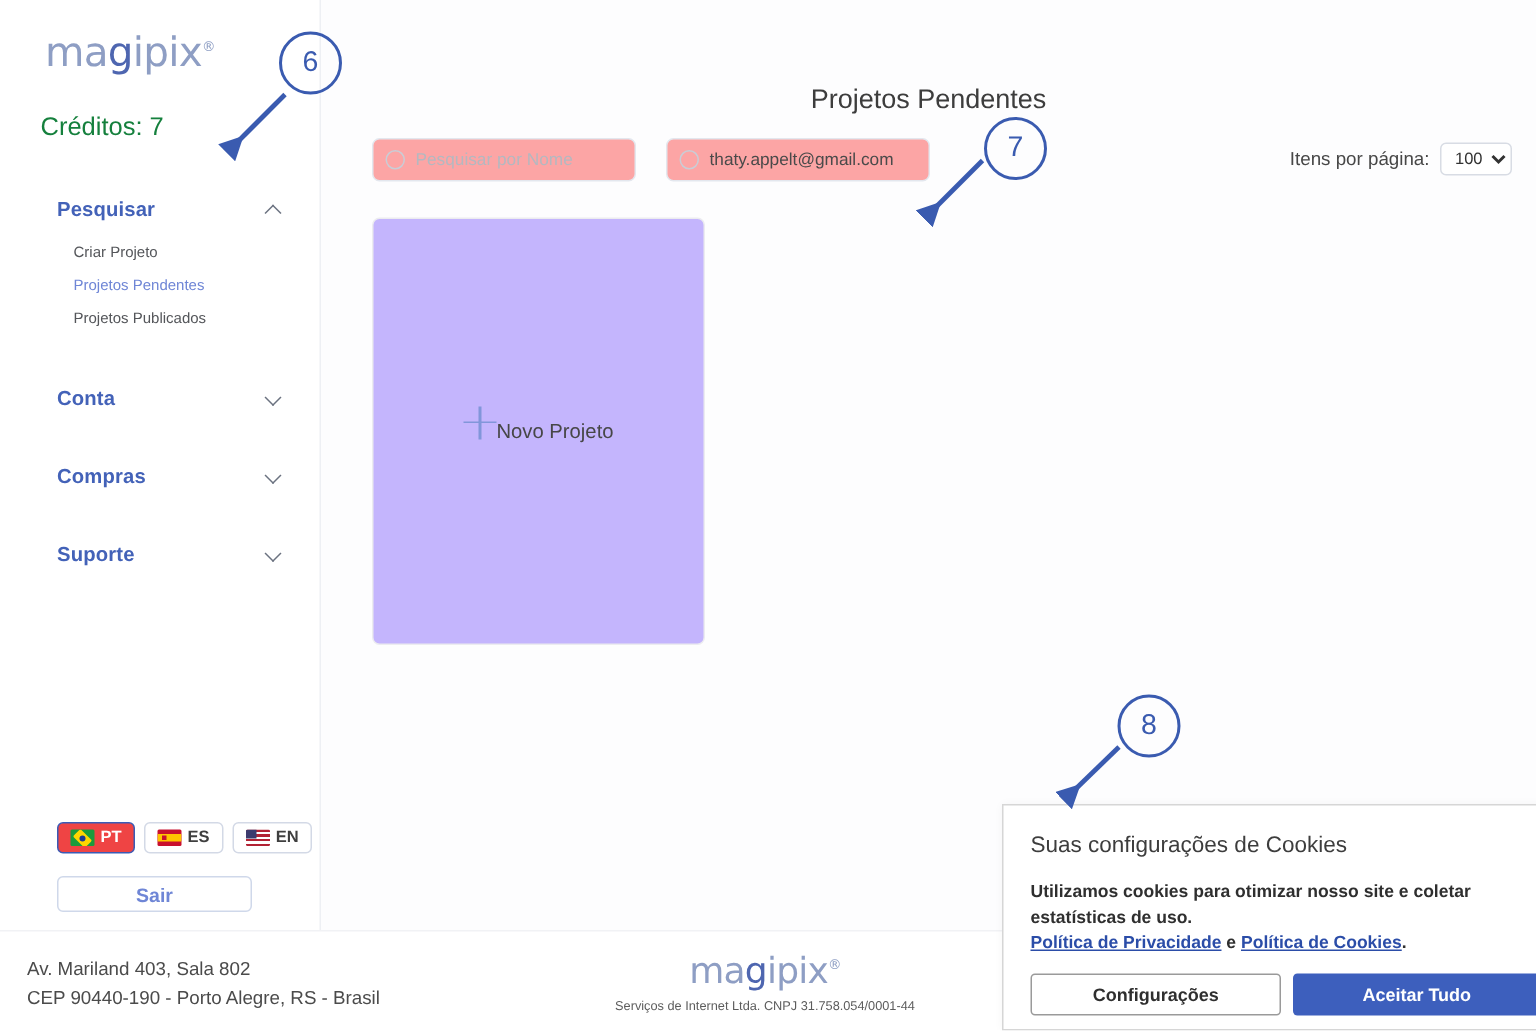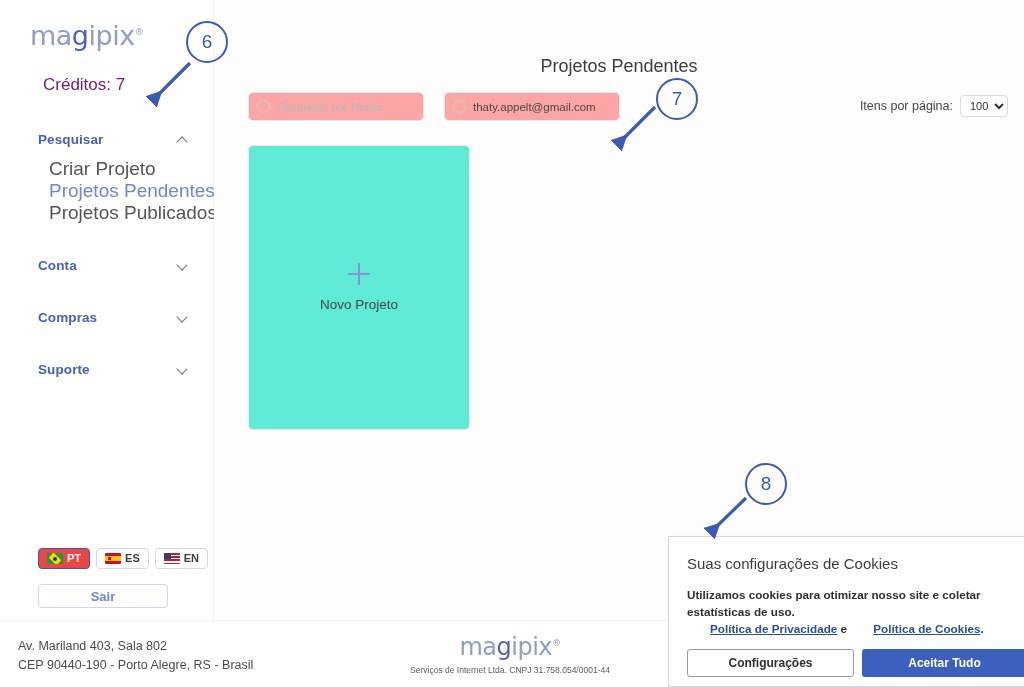--- a/index.html
+++ b/index.html
@@ -45,23 +45,23 @@
   }
   .logo .g { color: #4e66b0; }
   .logo .reg {
     font-size: 9px;
     vertical-align: super;
     color: #8e9ec4;
   }
 
   .credits {
     position: absolute;
-    left: 43px; top: 75px;
+    left: 27px; top: 75px;
     font-size: 17px;
-    color: #701a75;
+    color: #15803d;
     font-weight: 400;
     white-space: nowrap;
   }
 
   .nav { position: absolute; left: 0; top: 128px; width: 214px; }
 
   .nav-group-head {
     position: relative;
     display: flex;
     align-items: center;
@@ -91,21 +91,21 @@
     border-bottom: 1.6px solid #6b7280;
     transform: rotate(45deg);
   }
   .chev.up::before { transform: rotate(-135deg); top: 4px; }
 
   .nav-sub { margin-top: 8px; }
   .nav-sub-item {
     padding: 0 0 0 49px;
     height: 22px;
     line-height: 22px;
-    font-size: 19px;
+    font-size: 10px;
     color: #54565a;
     cursor: pointer;
     white-space: nowrap;
   }
   .nav-sub-item.active { color: #6f86d6; }
 
   .spacer-24 { height: 30px; }
 
   
   .lang-row {
@@ -287,23 +287,23 @@
     cursor: pointer;
   }
 
   .new-card {
     position: absolute;
     left: 34px; top: 145px;
     width: 222px;
     height: 285px;
     border: 1px solid #ececf0;
     border-radius: 5px;
-    background: #5eead4;
-    display: flex;
-    flex-direction: column;
+    background: #c4b5fd;
+    display: flex;
+    flex-direction: row;
     align-items: center;
     justify-content: center;
     cursor: pointer;
   }
   .plus {
     width: 22px; height: 22px;
     position: relative;
     margin-bottom: 12px;
   }
   .plus::before, .plus::after {
@@ -370,21 +370,20 @@
     margin: 0;
     font-size: 11.7px;
     line-height: 17px;
     color: #2f2f2f;
     font-weight: 700;
   }
   .cookie a {
     color: #2b4da8;
     text-decoration: underline;
     font-weight: 700;
-    margin-left: 23px;
   }
   .cookie-actions {
     margin-top: 12px;
     display: flex;
     gap: 8px;
   }
   .btn-config {
     width: 168px; height: 28px;
     border: 1px solid #9a9a9a;
     border-radius: 3px;

